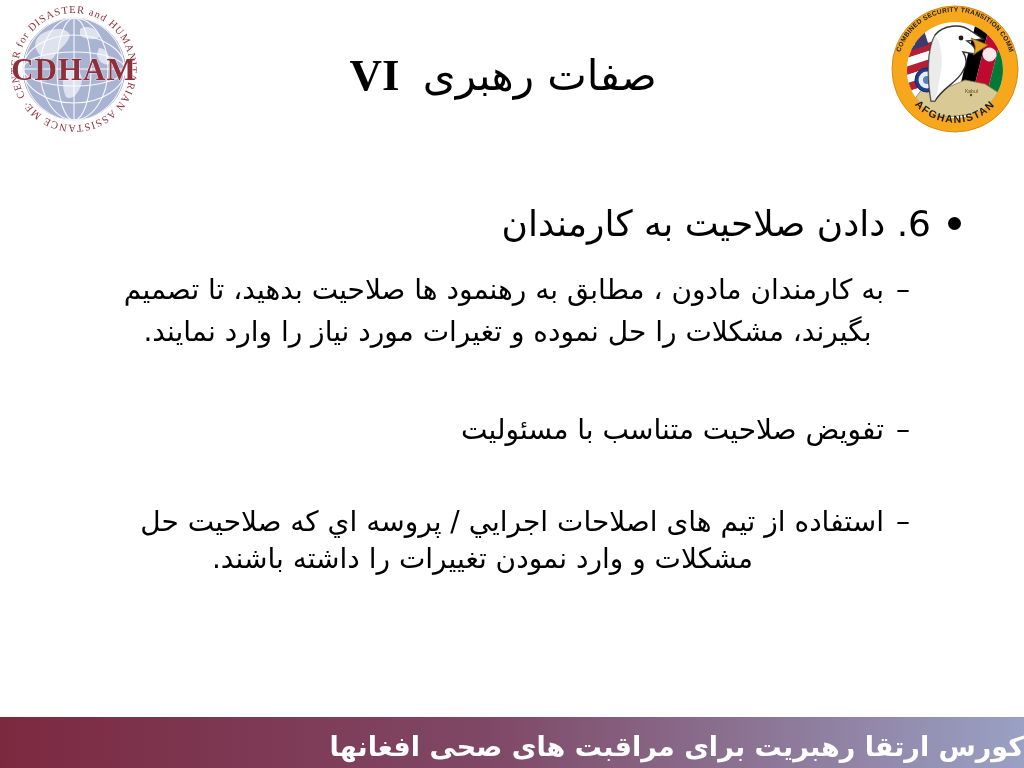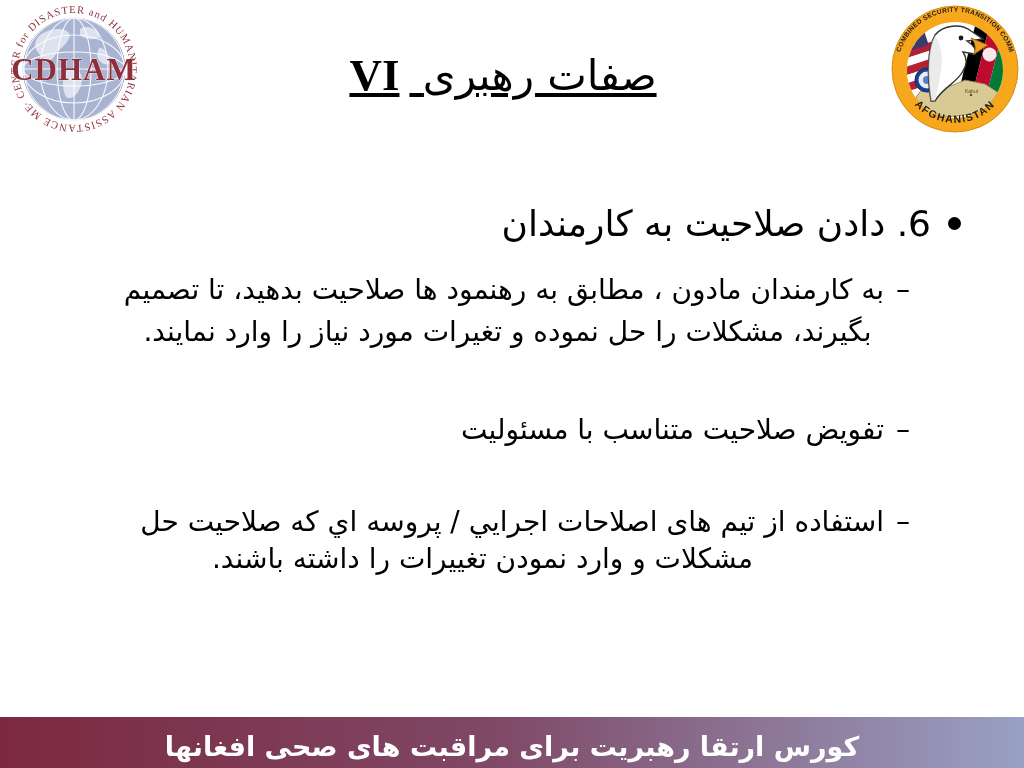--- a/index.html
+++ b/index.html
@@ -3,21 +3,21 @@
 <meta charset="utf-8">
 <style>
   html,body{margin:0;padding:0;background:#fff;}
   #slide{
     position:relative;width:1024px;height:768px;background:#ffffff;
     overflow:hidden;font-family:"DejaVu Sans",sans-serif;color:#000;
   }
   
   .title{
     position:absolute;top:48px;left:0;width:1006px;text-align:center;
-    direction:rtl;font-size:42px;line-height:1.2;white-space:nowrap;text-decoration:underline;
+    direction:rtl;font-size:42px;line-height:1.2;white-space:nowrap;
   }
   .title .fa{font-family:"DejaVu Sans",sans-serif;}
   .title .roman{
     font-family:"Liberation Serif","DejaVu Serif",serif;font-weight:bold;
     font-size:45px;margin-right:10px;
   }
   
   .main-bullet{
     position:absolute;top:163px;right:63px;direction:rtl;text-align:right;
     font-size:36px;line-height:1.2;white-space:nowrap;margin-top:39px;
@@ -40,21 +40,21 @@
   .s1-l2{top:312px;left:135px;width:745px;}
   .s2-l1{top:410px;right:114px;}
   .s3-l1{top:502px;right:114px;}
   .s3-l2{top:539px;left:110px;width:745px;}
   
   .footer{
     position:absolute;left:0;top:717px;width:1024px;height:51px;
     background:linear-gradient(90deg,#7c2940 0%,#7f4866 48%,#99a1c4 100%);
   }
   .footer-text{
-    position:absolute;top:14px;left:0;width:1024px;text-align:center;
+    position:absolute;top:14px;left:0;width:1024px;
     direction:rtl;color:#fff;font-weight:bold;font-size:27px;line-height:1.2;
     white-space:nowrap;
   }
   
   .logo{position:absolute;}
   .logo-cdham{left:9px;top:4px;width:130px;height:130px;}
   .logo-cstc{left:891px;top:5px;width:128px;height:128px;}
   .seal-serif{font-family:"Liberation Serif","DejaVu Serif",serif;}
   .seal-sans{font-family:"Liberation Sans","DejaVu Sans",sans-serif;}
 </style>

